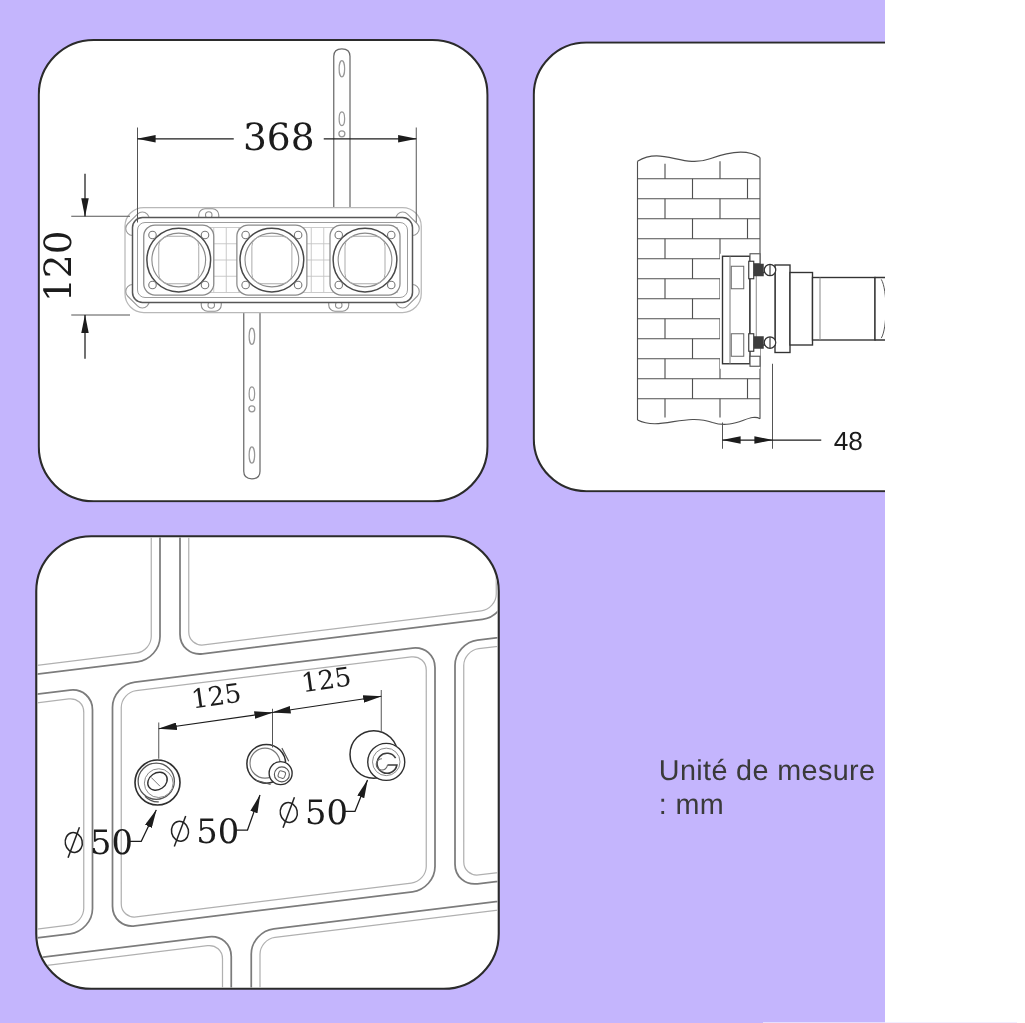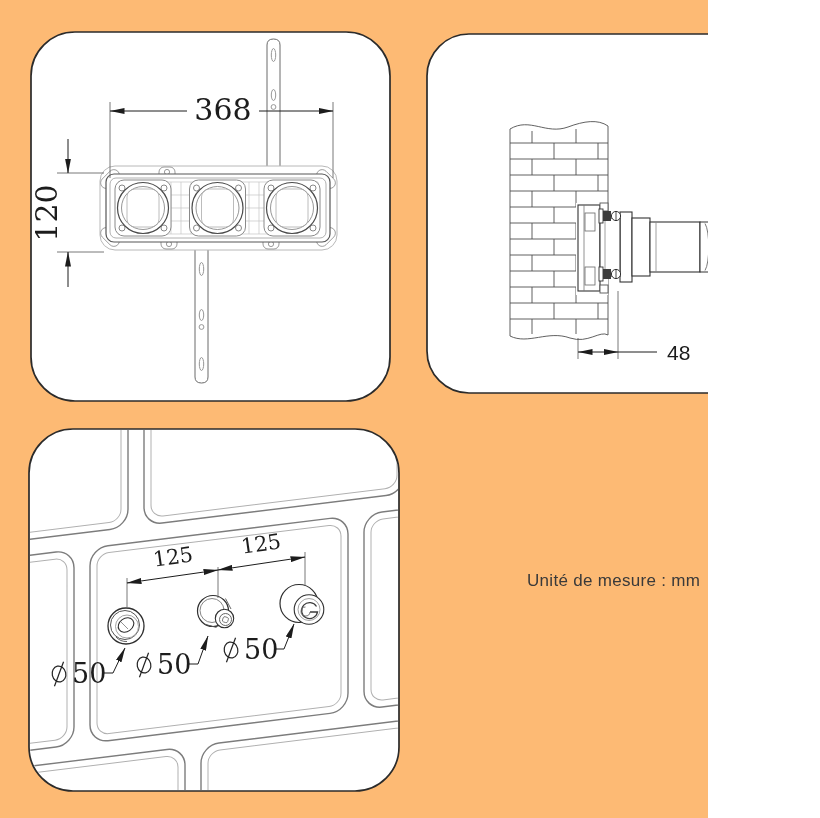--- a/index.html
+++ b/index.html
@@ -1,22 +1,22 @@
 <!DOCTYPE html>
 <html><head>
 <meta charset="utf-8">
 <style>
   html,body{margin:0;padding:0;background:#fff;}
-  #stage{position:relative;width:708px;height:818px;background:#fdba74;overflow:hidden;
+  #stage{position:relative;width:708px;height:818px;background:#c4b5fd;overflow:hidden;
          font-family:"Liberation Sans",sans-serif;}
   .panel{position:absolute;}
   svg text{user-select:none;}
   .dimser{font-family:"DejaVu Serif","Liberation Serif",serif;fill:#1c1c1c;}
   .dimsan{font-family:"Liberation Sans","DejaVu Sans",sans-serif;fill:#1c1c1c;}
-  #unit-note{position:absolute;left:527px;top:571px;font-size:17px;color:#3a3a3a;
+  #unit-note{position:absolute;left:527px;top:603px;font-size:23px;color:#3a3a3a;
              letter-spacing:.3px;}
 </style>
 </head>
 <body>
 
 <div id="stage">
 
   <svg class="panel" style="left:30px;top:31px" width="361" height="371" viewBox="0 0 361 371">
     <defs>
       <marker id="ah1" markerUnits="userSpaceOnUse" markerWidth="15" markerHeight="6" refX="14.5" refY="3" orient="auto-start-reverse">

